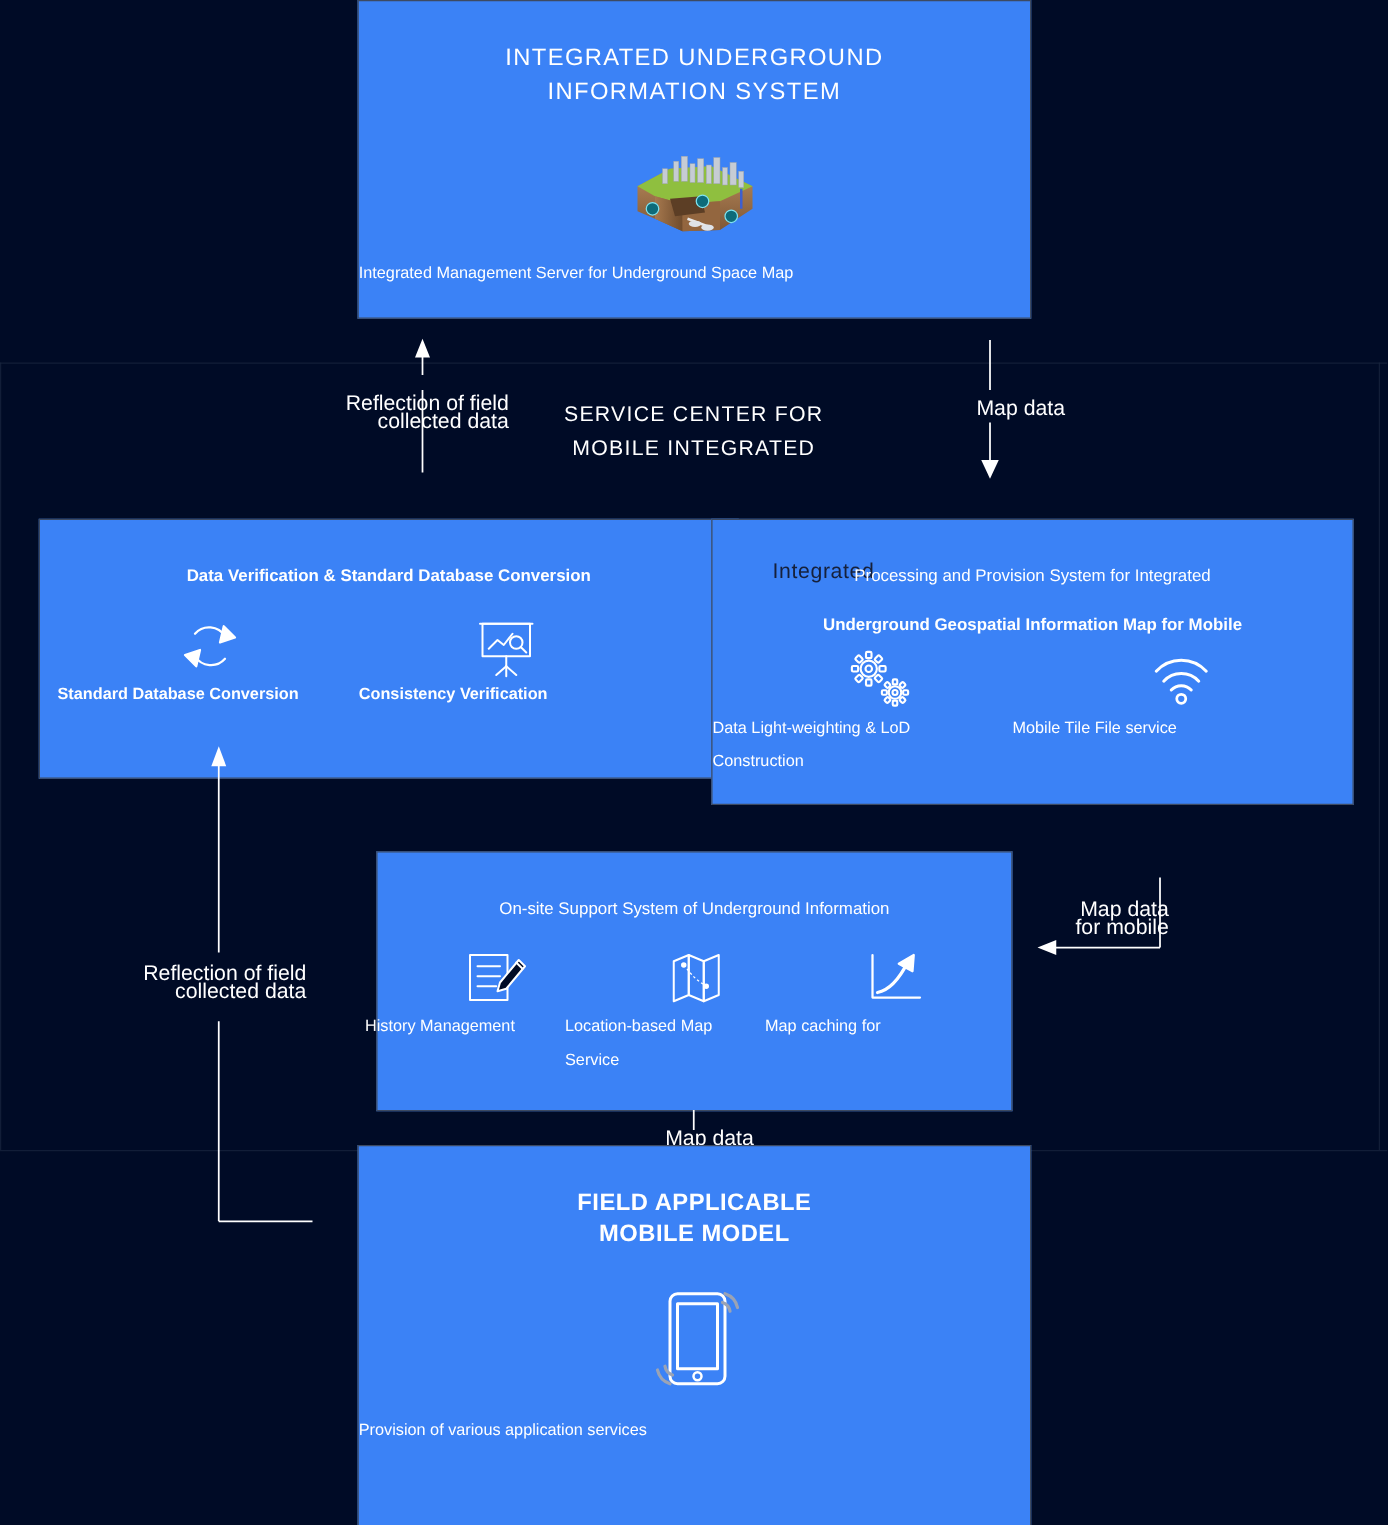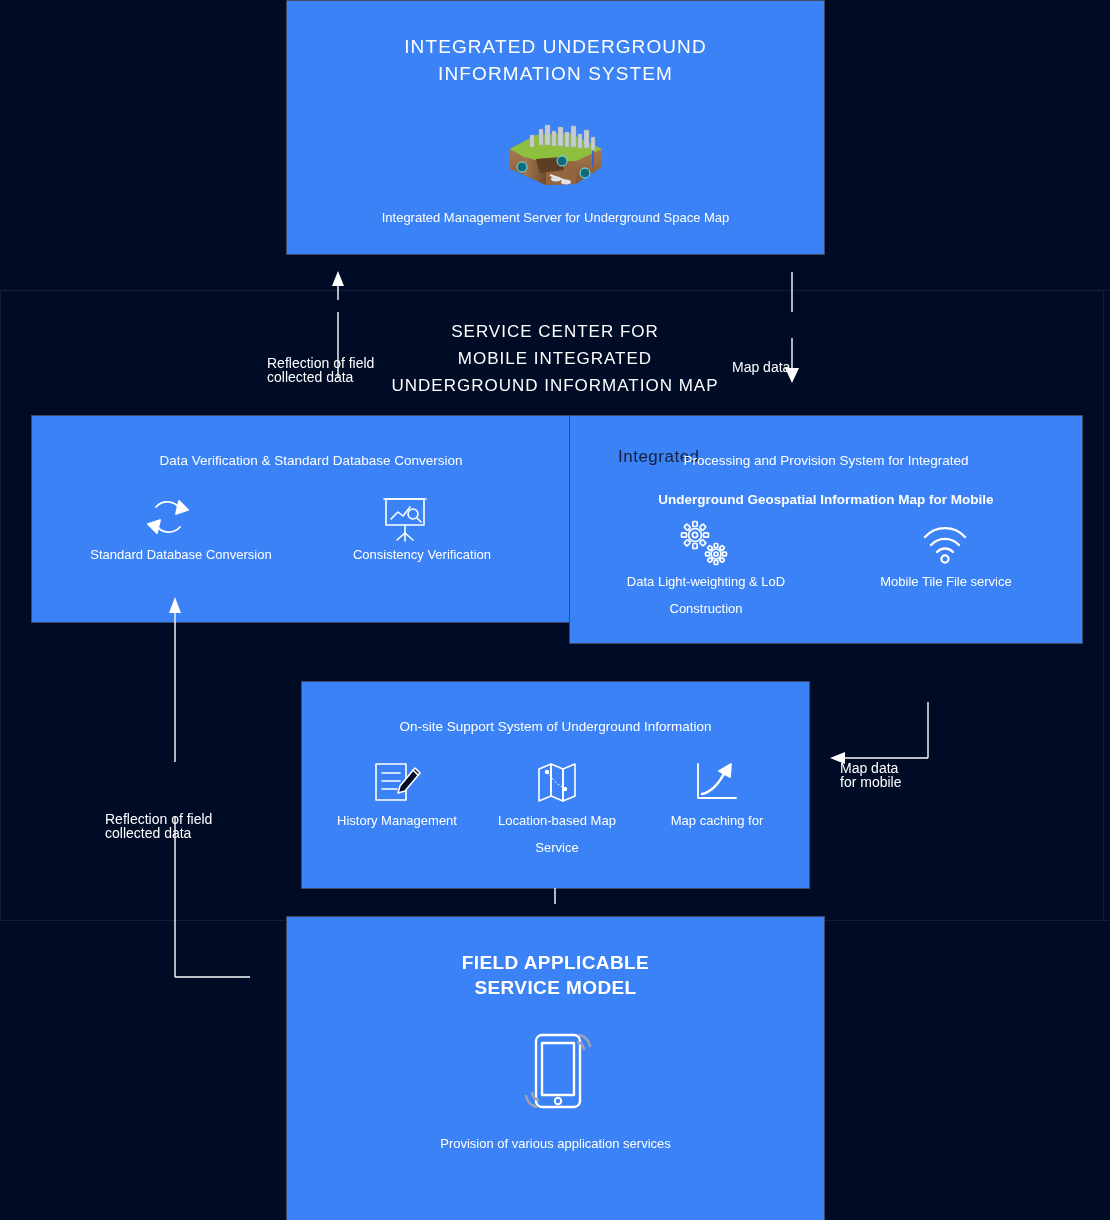--- a/index.html
+++ b/index.html
@@ -47,34 +47,33 @@
     position:absolute;
     text-align:center;
     font-size:13.5px;
     line-height:27px;
     color:#ffffff;
     width:100%;
   }
 
   .cap{
     position:absolute;
-    text-align:center;
+    text-align:left;
     font-size:13px;
     line-height:27px;
     color:#ffffff;
   }
 
   .small-label{
     position:absolute;
-    text-align:left;
-    font-size:14px;
+    text-align:right;
+    font-size:17px;
     line-height:14px;
     color:#ffffff;
     white-space:pre-line;
-    margin-top:40px;
   }
 
   .icon{position:absolute;}
   .icon svg{display:block;}
 
   .conn{position:absolute;}
   .conn svg{display:block;overflow:visible;}
 
   .ghost{
     position:absolute;
@@ -162,23 +161,22 @@
     <svg width="80" height="120">
       <line x1="32" y1="2" x2="32" y2="42" stroke="#ffffff" stroke-width="1.4"></line>
       <line x1="32" y1="68" x2="32" y2="100" stroke="#ffffff" stroke-width="1.4"></line>
       <polygon points="32,113 25,98 39,98" fill="#ffffff"></polygon>
     </svg>
   </div>
   <div class="small-label" style="left:732px;top:320px;width:120px;">Map data</div>
 
   <div class="sec-title" style="left:355px;top:318px;">SERVICE CENTER FOR</div>
   <div class="sec-title" style="left:355px;top:345px;">MOBILE INTEGRATED</div>
-  <div class="sec-title" style="left:355px;top:372px;">UNDERGROUND INFORMATION MAP</div>
-
-  <div class="box" style="left:31px;top:415px;width:560px;height:208px;">
+
+  <div class="box" style="left:31px;top:415px;width:560px;height:208px;font-weight:bold;">
 
     <div class="panel-head" style="left:0;top:31px;">Data Verification &amp; Standard Database Conversion</div>
 
     <div class="icon" style="left:111px;top:79px;">
       <svg width="50" height="46" viewBox="0 0 50 46" fill="none" stroke="#ffffff" stroke-width="1.8" stroke-linejoin="round" stroke-linecap="round">
         <path d="M13,12 A15,15 0 0 1 37,14"></path>
         <path d="M37,32 A15,15 0 0 1 13,30"></path>
         <polygon points="36,6 45,15 33,19" fill="#ffffff" stroke="#ffffff"></polygon>
         <polygon points="14,38 5,29 17,25" fill="#ffffff" stroke="#ffffff"></polygon>
       </svg>
@@ -326,21 +324,21 @@
       <line x1="35" y1="46" x2="35" y2="76" stroke="#ffffff" stroke-width="1.4"></line>
       <polygon points="35,88 28,73 42,73" fill="#ffffff"></polygon>
     </svg>
   </div>
   <div class="small-label" style="left:508px;top:904px;width:95px;">Map data
 for mobile</div>
 
   <div class="box" style="left:286px;top:916px;width:539px;height:332px;">
 
     <div class="hero-title bold" style="position:absolute;left:0;top:32px;width:100%;">FIELD APPLICABLE</div>
-    <div class="hero-title bold" style="position:absolute;left:0;top:57px;width:100%;">SERVICE MODEL</div>
+    <div class="hero-title bold" style="position:absolute;left:0;top:57px;width:100%;">MOBILE MODEL</div>
 
     <div class="icon" style="left:231px;top:105px;">
       <svg width="78" height="96" viewBox="0 0 78 96" fill="none" stroke="#ffffff" stroke-width="2.4" stroke-linecap="round" stroke-linejoin="round">
         <rect x="18" y="13" width="44" height="72" rx="6"></rect>
         <rect x="24" y="21" width="32" height="52"></rect>
         <circle cx="40" cy="79" r="3.2" stroke-width="2"></circle>
         <g stroke="#9aa3b5" stroke-width="2.6" fill="none">
           <path d="M62,13 A15,15 0 0 1 72,24"></path>
           <path d="M60,20 A9,9 0 0 1 66,27"></path>
         </g>

